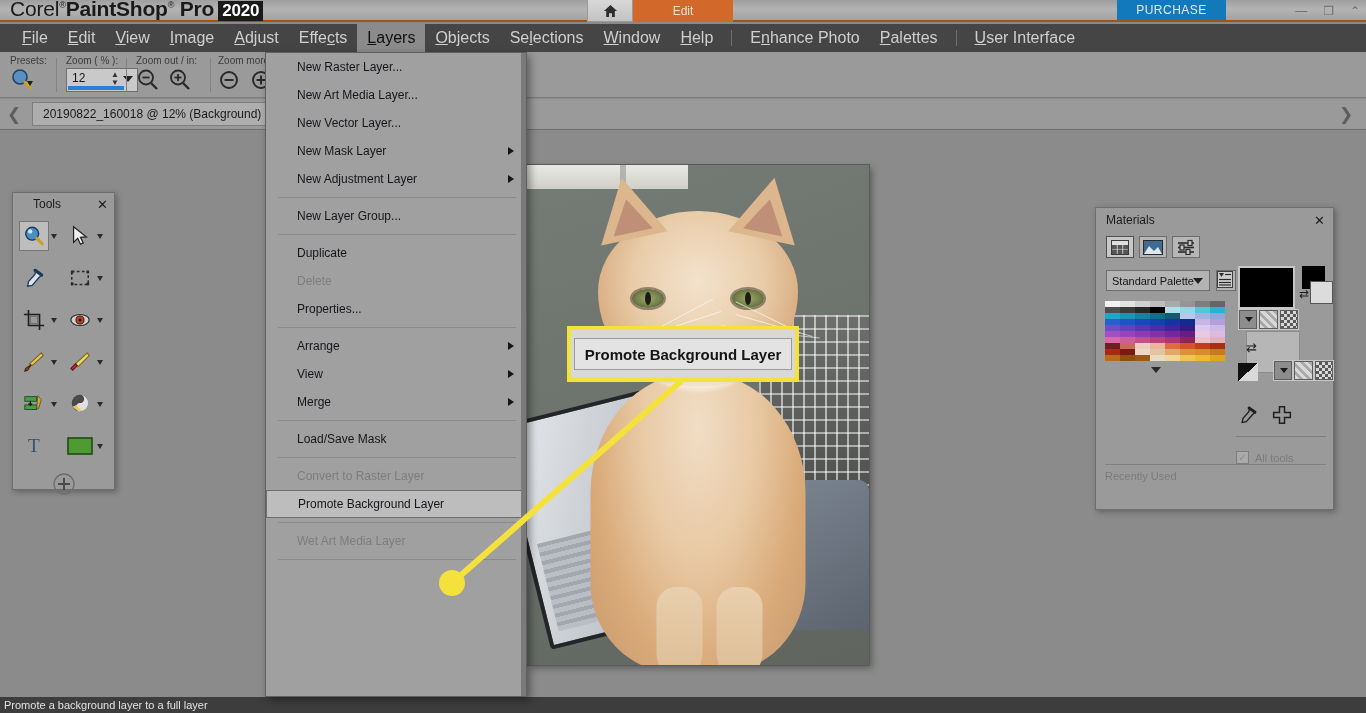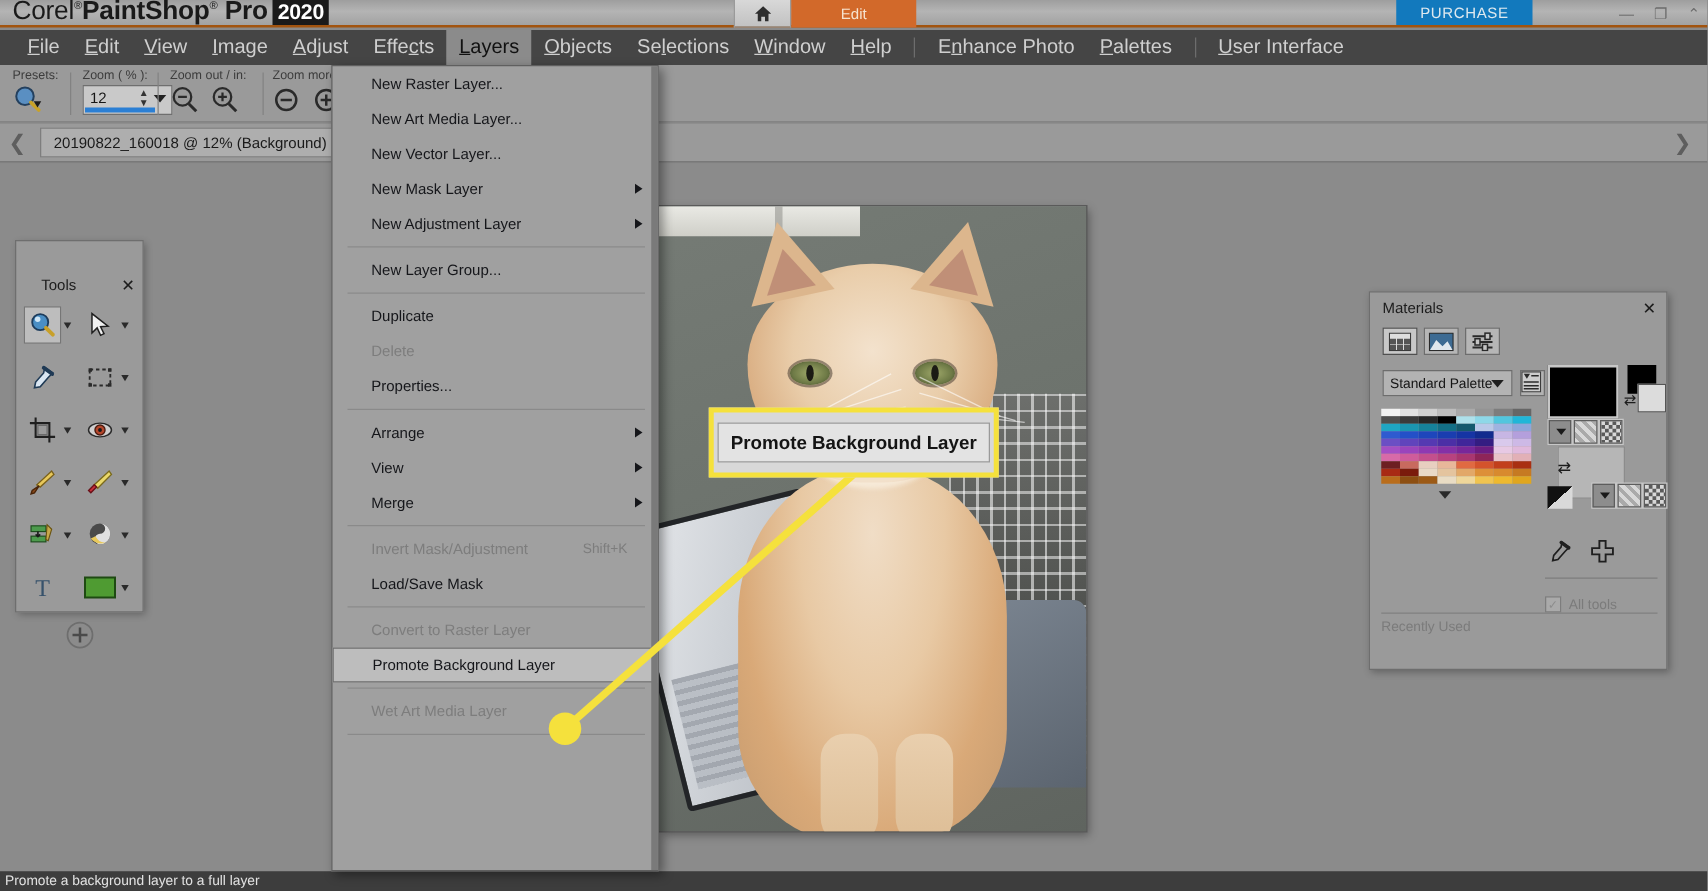--- a/index.html
+++ b/index.html
@@ -189,35 +189,34 @@
   .whisk { position:absolute; height:1px; background:rgba(255,255,255,.6); }
 
   
   .tools-palette {
     position:absolute; left:12px; top:192px; width:103px; height:298px;
     background:#9a9a9a; border:1px solid #6e6e6e;
     box-shadow:2px 2px 6px rgba(0,0,0,.3);
   }
   .tools-head {
     height:22px; display:flex; align-items:center; justify-content:space-between;
-    padding:0 6px 0 20px; font-size:12px; color:#1c1c1c;margin-top:24px;
+    padding:0 6px 0 20px; font-size:12px; color:#1c1c1c;
   }
   .tools-grid { padding:4px 6px; display:grid; grid-template-columns:1fr 1fr; gap:8px 2px; }
   .tool-cell { display:flex; align-items:center; gap:2px; height:34px; }
   .tool-ico { width:30px; height:30px; display:flex; align-items:center; justify-content:center; }
   .tool-cell.sel .tool-ico { background:#bdbdbd; border:1px solid #767676; }
   .tri-down { width:0;height:0;border-left:3.5px solid transparent;border-right:3.5px solid transparent;border-top:5px solid #2a2a2a;}
   .tools-more { display:flex; justify-content:center; margin-top:4px; }
 
   
   .materials {
     position:absolute; left:1095px; top:207px; width:239px; height:303px;
     background:#9a9a9a; border:1px solid #6e6e6e;
     box-shadow:2px 2px 6px rgba(0,0,0,.3);
-    margin-top:26px;
   }
   .mat-head {
     height:24px; display:flex; align-items:center; justify-content:space-between;
     padding:0 8px 0 10px; font-size:12px; color:#1c1c1c;
   }
   .mat-tabs { display:flex; gap:5px; padding:4px 0 0 10px; }
   .mat-tab { width:28px; height:22px; border:1px solid #6d6d6d; background:#b6b6b6;
              display:flex;align-items:center;justify-content:center; }
   .mat-tab.active { background:#c8c8c8; border-color:#4f4f4f; }
   .pal-select {
@@ -820,24 +819,20 @@
         </div>
         <div class="dd-item">
           <span>View</span>
           <span class="arrow"></span>
         </div>
         <div class="dd-item">
           <span>Merge</span>
           <span class="arrow"></span>
         </div>
         <div class="dd-sep"></div>
-        <div class="dd-item dim">
-          <span>Invert Mask/Adjustment</span>
-          <span class="accel">Shift+K</span>
-        </div>
         <div class="dd-item">
           <span>Load/Save Mask</span>
         </div>
         <div class="dd-sep"></div>
         <div class="dd-item dim">
           <span>Convert to Raster Layer</span>
         </div>
         <div class="dd-item hl">
           <span>Promote Background Layer</span>
         </div>

